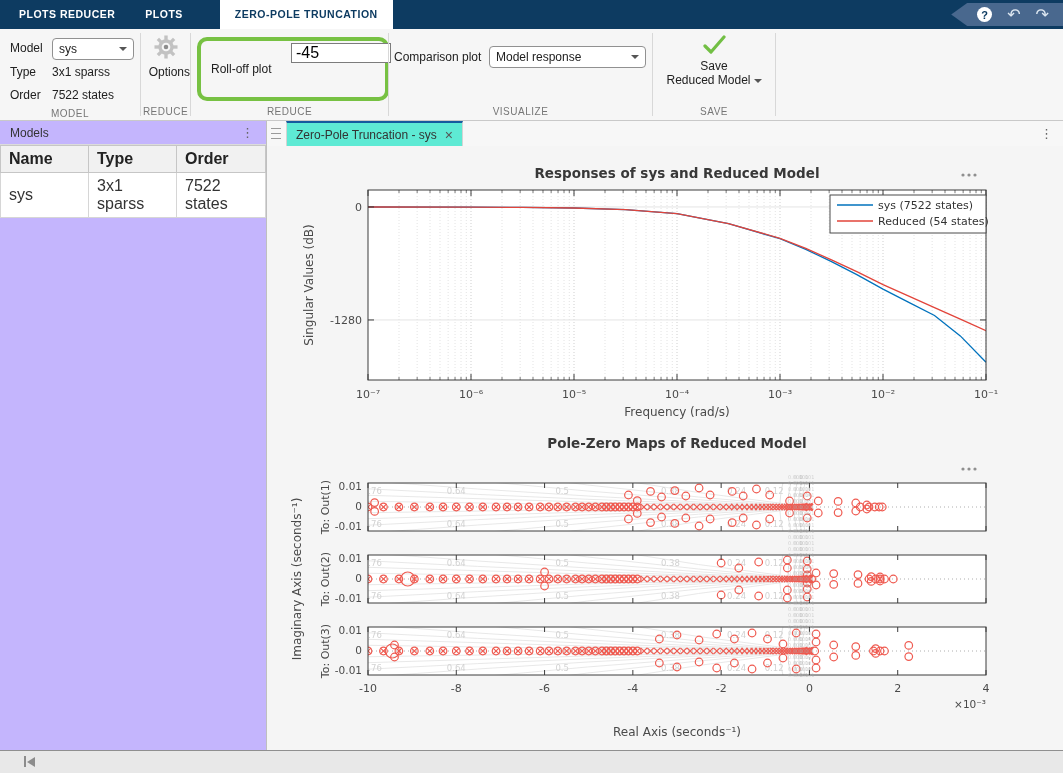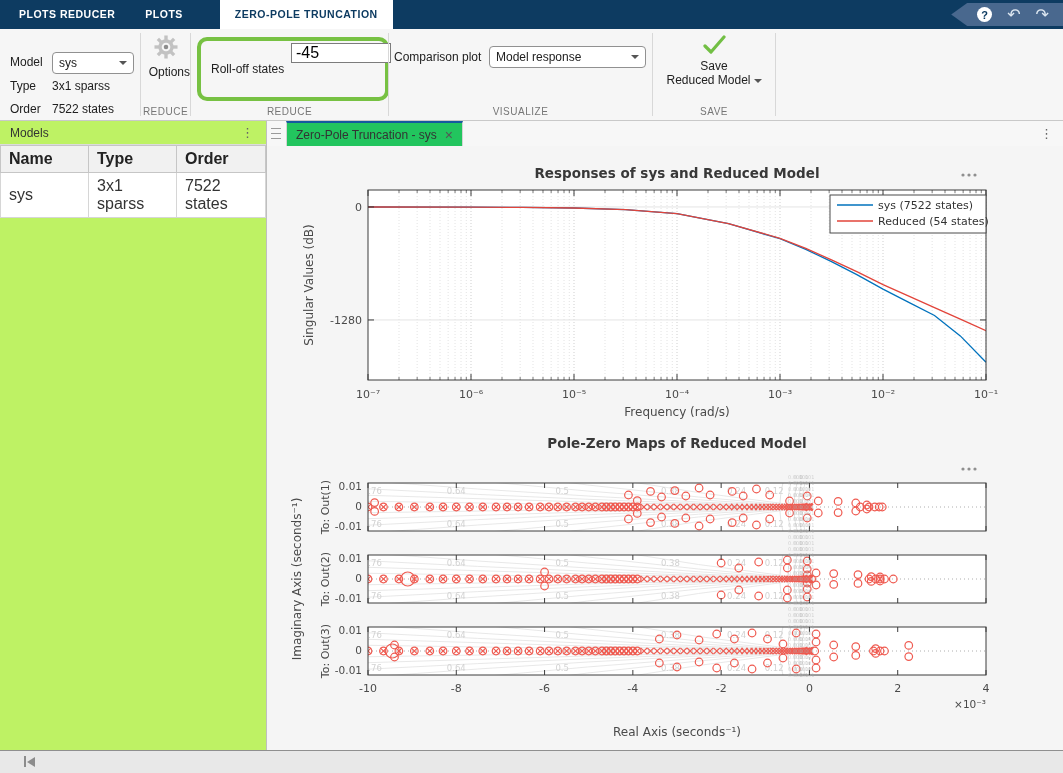--- a/index.html
+++ b/index.html
@@ -25,33 +25,33 @@
   .green-box{position:absolute;left:6px;top:8px;width:184px;height:56px;border:4px solid #77c143;border-radius:10px;}
   .rolloff-input{position:absolute;left:90px;top:2px;width:90px;height:16px;border:1px solid #7c7c7c;
                  font-size:16px;color:#000000;padding:1px 4px;font-family:"Liberation Sans",sans-serif;}
   .save-btn{position:absolute;left:0;top:6px;width:100%;text-align:center;cursor:default;}
   .save-btn .lbl{font-size:12px;color:#212121;line-height:14px;}
   .caret-sm{display:inline-block;width:0;height:0;border-left:4px solid transparent;border-right:4px solid transparent;border-top:4px solid #555;margin-left:3px;position:relative;top:-1px;}
   .ribbon-collapse{position:absolute;right:12px;top:99px;width:12px;}
   .ribbon-collapse .bar{height:2px;background:#909090;margin-bottom:2px;}
   .ribbon-collapse .tri{width:0;height:0;border-left:6px solid transparent;border-right:6px solid transparent;border-bottom:7px solid #909090;}
   
-  .left-panel{position:absolute;left:0;top:121px;width:266px;bottom:23px;background:#bef264;border-right:1px solid #bfbfbf;}
+  .left-panel{position:absolute;left:0;top:121px;width:266px;bottom:23px;background:#c4b5fd;border-right:1px solid #bfbfbf;}
   .panel-header{height:23px;border-bottom:1px solid #dcdcdc;display:flex;align-items:center;}
   .panel-header .t{font-size:12px;color:#333;margin-left:10px;}
   .panel-header .dots{margin-left:auto;margin-right:12px;color:#666;font-size:13px;font-family:"DejaVu Sans",sans-serif;}
   table.models{border-collapse:collapse;width:265px;font-size:16px;table-layout:fixed;}
   table.models th{background:#f1f1f1;border:1px solid #c6c6c6;text-align:left;padding:4px 8px;color:#222;font-weight:700;}
   table.models td{border:1px solid #d6d6d6;padding:4px 8px;color:#333;background:#fff;}
   
   .doc-area{position:absolute;left:267px;top:121px;right:0;bottom:23px;background:#f5f5f5;}
   .doc-tabbar{position:absolute;left:0;top:0;right:0;height:25px;background:#f7f7f7;border-bottom:1px solid #d9d9d9;display:flex;align-items:stretch;}
   .grip{width:10px;margin:7px 5px 7px 4px;display:flex;flex-direction:column;justify-content:space-between;}
   .grip i{display:block;height:1px;background:#9a9a9a;}
-  .doc-tab{background:#22c55e;border-left:1px solid #d4d4d4;border-right:1px solid #d4d4d4;border-top:2px solid #155a9e;
+  .doc-tab{background:#5eead4;border-left:1px solid #d4d4d4;border-right:1px solid #d4d4d4;border-top:2px solid #155a9e;
            display:flex;align-items:center;padding:0 9px;justify-content:center;}
   .doc-tab .lbl{font-size:12px;color:#333;}
   .doc-tab .close{margin-left:8px;color:#555;font-size:14px;line-height:1;}
   .doc-tabbar .dots{margin-left:auto;margin-right:10px;align-self:center;color:#666;font-size:13px;font-family:"DejaVu Sans",sans-serif;}
   .canvas{position:absolute;left:0;top:25px;right:0;bottom:0;background:#f5f5f5;}
   svg text{font-family:"DejaVu Sans",sans-serif;}
   
   .statusbar{position:absolute;left:0;bottom:0;width:100%;height:22px;background:#e8e8e8;border-top:1px solid #8f8f8f;}
   .collapse-left{position:absolute;left:24px;top:5px;display:flex;align-items:center;}
   .collapse-left .bar{width:2px;height:11px;background:#8c8c8c;margin-right:1px;}
@@ -67,21 +67,21 @@
   <span class="ts-tab active">ZERO-POLE TRUNCATION</span>
   <div class="qa">
     <span class="qa-help">?</span>
     <span class="qa-arrow">↶</span>
     <span class="qa-arrow">↷</span>
   </div>
 </div>
 
 <div class="ribbon">
 
-  <div style="position:absolute;left:0;top:16px;width:140px;height:100%;padding-left:44px;">
+  <div style="position:absolute;left:0;top:2px;width:140px;height:100%;padding-left:44px;">
     <span class="rib-text" style="position:absolute;left:10px;top:10px;">Model</span>
     <div class="dd" style="left:52px;top:7px;width:68px;">
       <span>sys</span>
       <span class="caret"></span>
     </div>
     <span class="rib-text" style="position:absolute;left:10px;top:34px;">Type</span>
     <span class="rib-text" style="position:absolute;left:52px;top:34px;">3x1 sparss</span>
     <span class="rib-text" style="position:absolute;left:10px;top:57px;">Order</span>
     <span class="rib-text" style="position:absolute;left:52px;top:57px;">7522 states</span>
     <span class="rib-label" style="left:0;width:140px;">MODEL</span>
@@ -108,21 +108,21 @@
         </svg>
       </span>
       <span class="rib-text" style="position:absolute;left:0;width:100%;top:36px;">Options</span>
     </div>
     <span class="rib-label" style="left:0;width:100%;">REDUCE</span>
   </div>
   <div class="rib-div" style="left:190px;"></div>
 
   <div style="position:absolute;left:191px;top:0;width:197px;height:100%;">
     <div class="green-box">
-      <span class="rib-text" style="position:absolute;left:10px;top:21px;">Roll-off states</span>
+      <span class="rib-text" style="position:absolute;left:10px;top:21px;">Roll-off plot</span>
       <input class="rolloff-input" value="-45" style="">
     </div>
     <span class="rib-label" style="left:0;width:100%;">REDUCE</span>
   </div>
   <div class="rib-div" style="left:388px;"></div>
 
   <div style="position:absolute;left:389px;top:0;width:263px;height:100%;">
     <span class="rib-text" style="position:absolute;left:5px;top:21px;">Comparison plot</span>
     <div class="dd" style="left:100px;top:17px;width:143px;justify-content:space-between;">
       <span>Model response</span>

